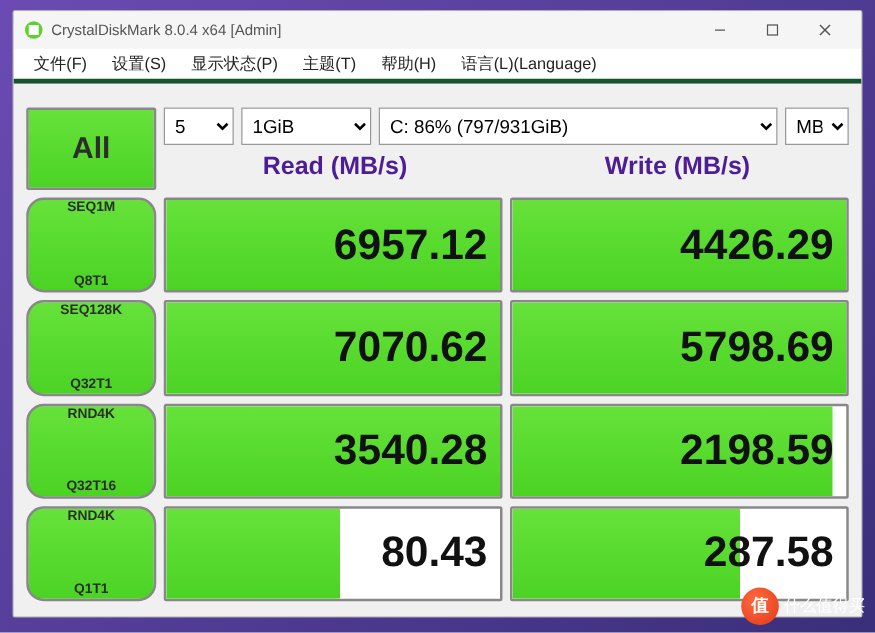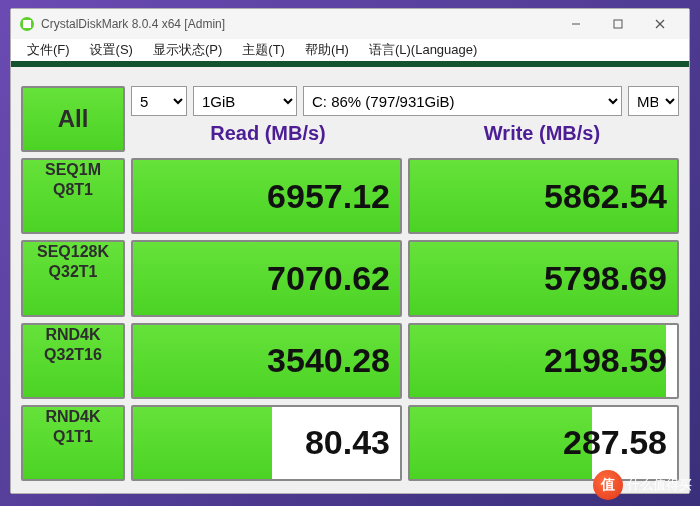--- a/index.html
+++ b/index.html
@@ -16,39 +16,39 @@
   }
   .titlebar .icon { width: 16px; height: 16px; margin-right: 6px; }
   .titlebar .title-text { flex: 1; }
   .winctl { display: flex; }
   .winctl div {
     width: 42px; height: 28px; display: flex; align-items: center; justify-content: center;
     color: #555; cursor: pointer;
   }
   .menubar {
     height: 28px; display: flex; align-items: center; padding: 0 6px;
-    background: #ffffff; font-size: 13px; color: #222; border-bottom: 6px solid #14532d;
+    background: #ffffff; font-size: 13px; color: #222; border-bottom: 4px solid #14532d;
   }
   .menubar .menu-item { padding: 2px 10px; cursor: pointer; }
   .content {
     flex: 1; display: flex; padding: 19px 10px 12px 10px; gap: 6px;
     background: #f0f0f0;
   }
   .leftcol { width: 104px; display: flex; flex-direction: column; gap: 6px; }
   .btn-all {
     height: 66px; background: linear-gradient(to bottom,#66e23a,#4bd324);
     border: 2px solid #888; border-radius: 2px;
     display:flex; align-items:center; justify-content:center;
     font-size: 24px; font-weight: bold; color:#2d2d2d; cursor:pointer;
   }
   .test-btn {
     flex: 1; background: linear-gradient(to bottom,#66e23a,#4bd324);
-    border: 2px solid #888; border-radius: 2px;
-    display:flex; flex-direction:column; align-items:center; justify-content:flex-start;
-    font-size: 16px; font-weight: bold; color:#2d2d2d; cursor:pointer; line-height:1.25;
+    border: 2px solid #888; border-radius: 14px;
+    display:flex; flex-direction:column; align-items:center; justify-content:space-between;
+    font-size: 11px; font-weight: bold; color:#2d2d2d; cursor:pointer; line-height:1.25;
   }
   .rightcol { flex:1; display:flex; flex-direction:column; gap:6px; }
   .controls-row { height: 30px; display:flex; gap:6px; }
   .controls-row select {
     height: 30px; border:1px solid #999; background:#fff; font-size:15px; padding:0 4px;
   }
   .sel-loops { width: 56px; }
   .sel-size  { width: 104px; }
   .sel-drive { flex:1; }
   .sel-unit  { width: 51px; }
@@ -148,21 +148,21 @@
         <div>Write (MB/s)</div>
       </div>
       <div class="results">
         <div class="result-row">
           <div class="cell">
               <div class="bar" style="width:100%"></div>
               <span class="val">6957.12</span>
             </div>
           <div class="cell">
               <div class="bar" style="width:100%"></div>
-              <span class="val">5862.54</span>
+              <span class="val">4426.29</span>
             </div>
         </div>
         <div class="result-row">
           <div class="cell">
               <div class="bar" style="width:100%"></div>
               <span class="val">7070.62</span>
             </div>
           <div class="cell">
               <div class="bar" style="width:100%"></div>
               <span class="val">5798.69</span>

